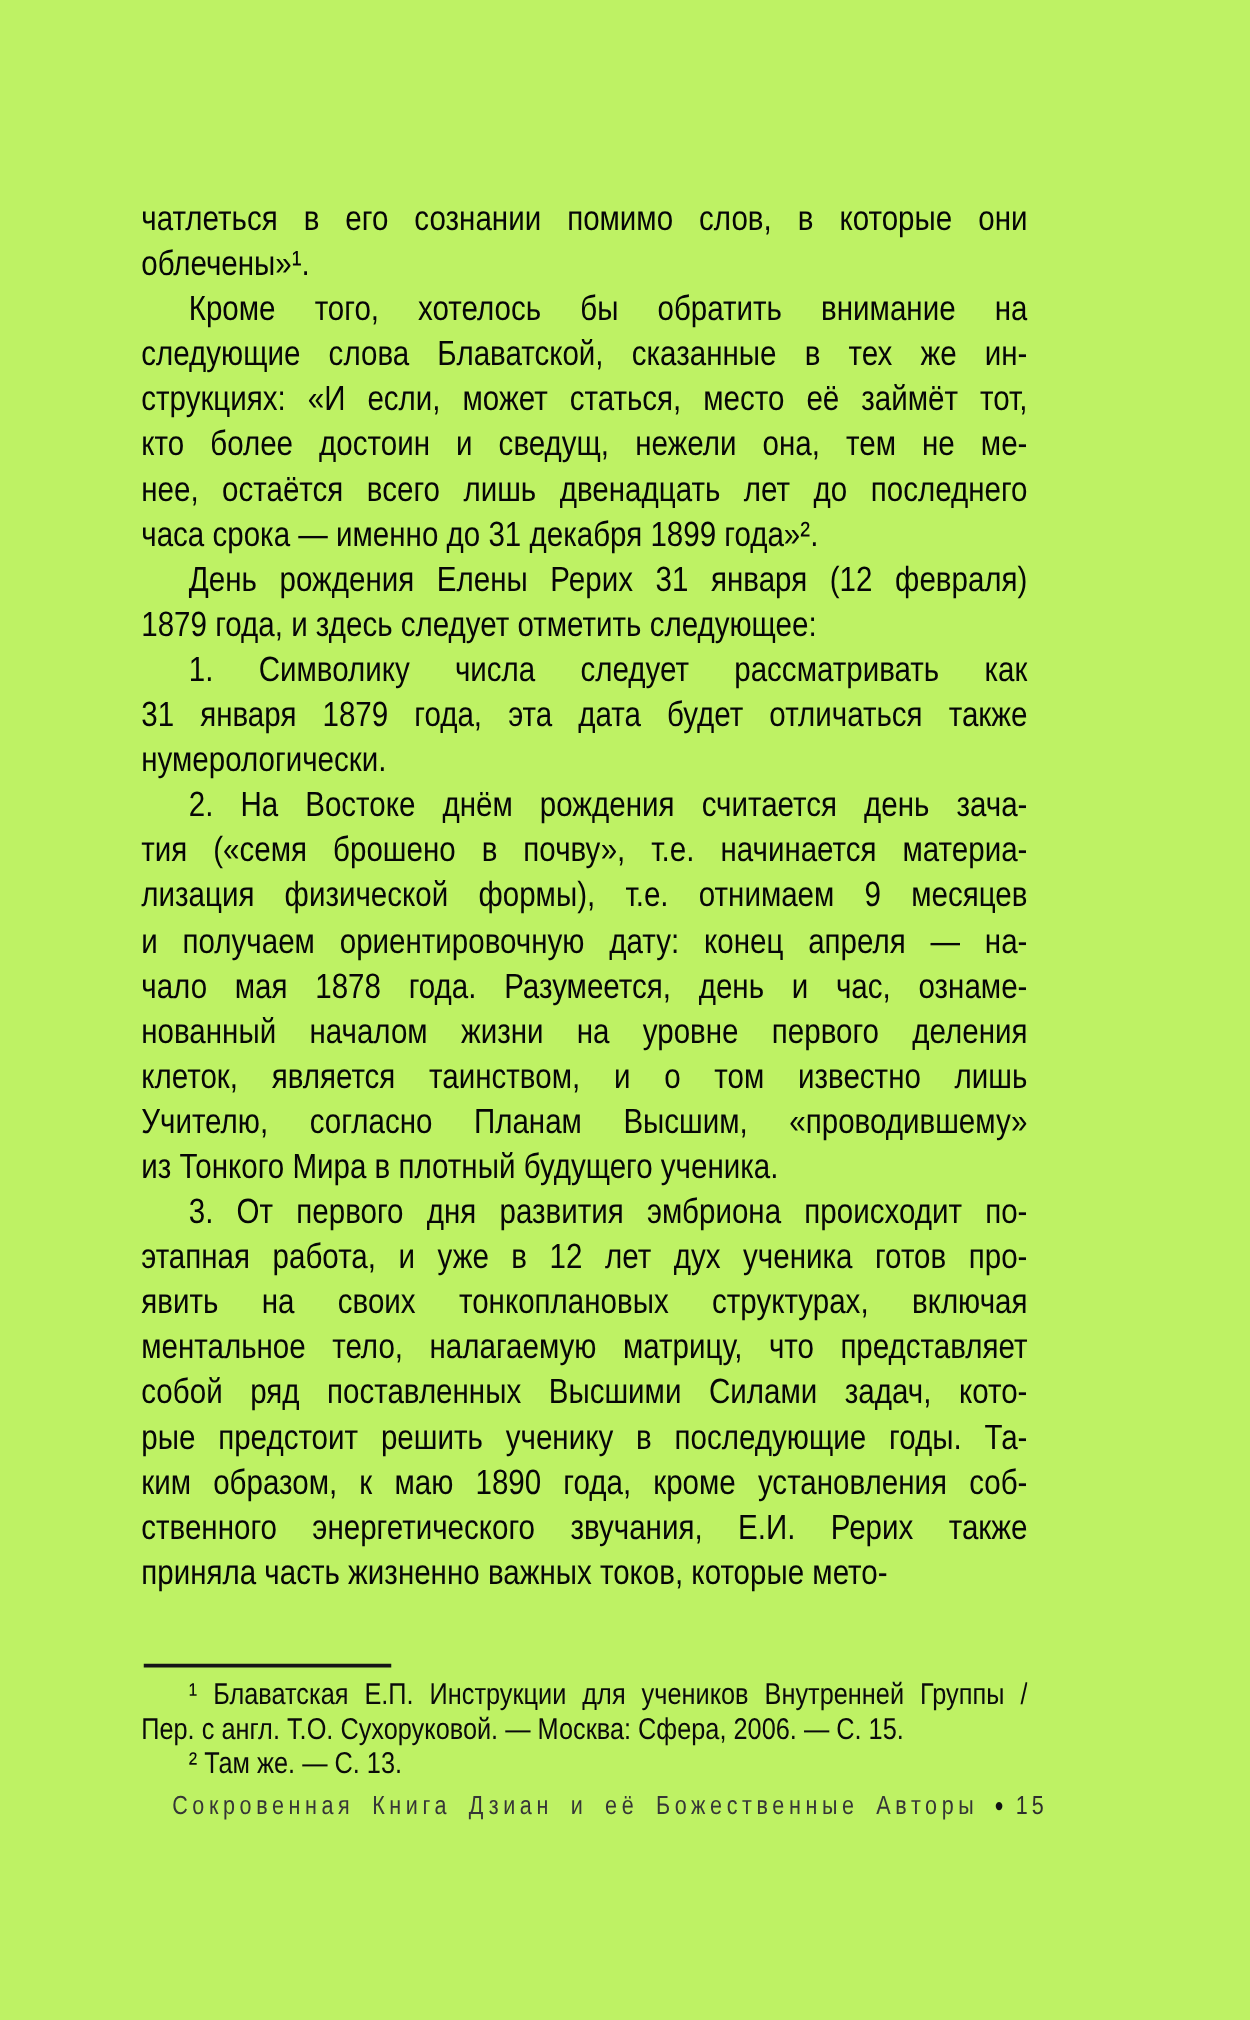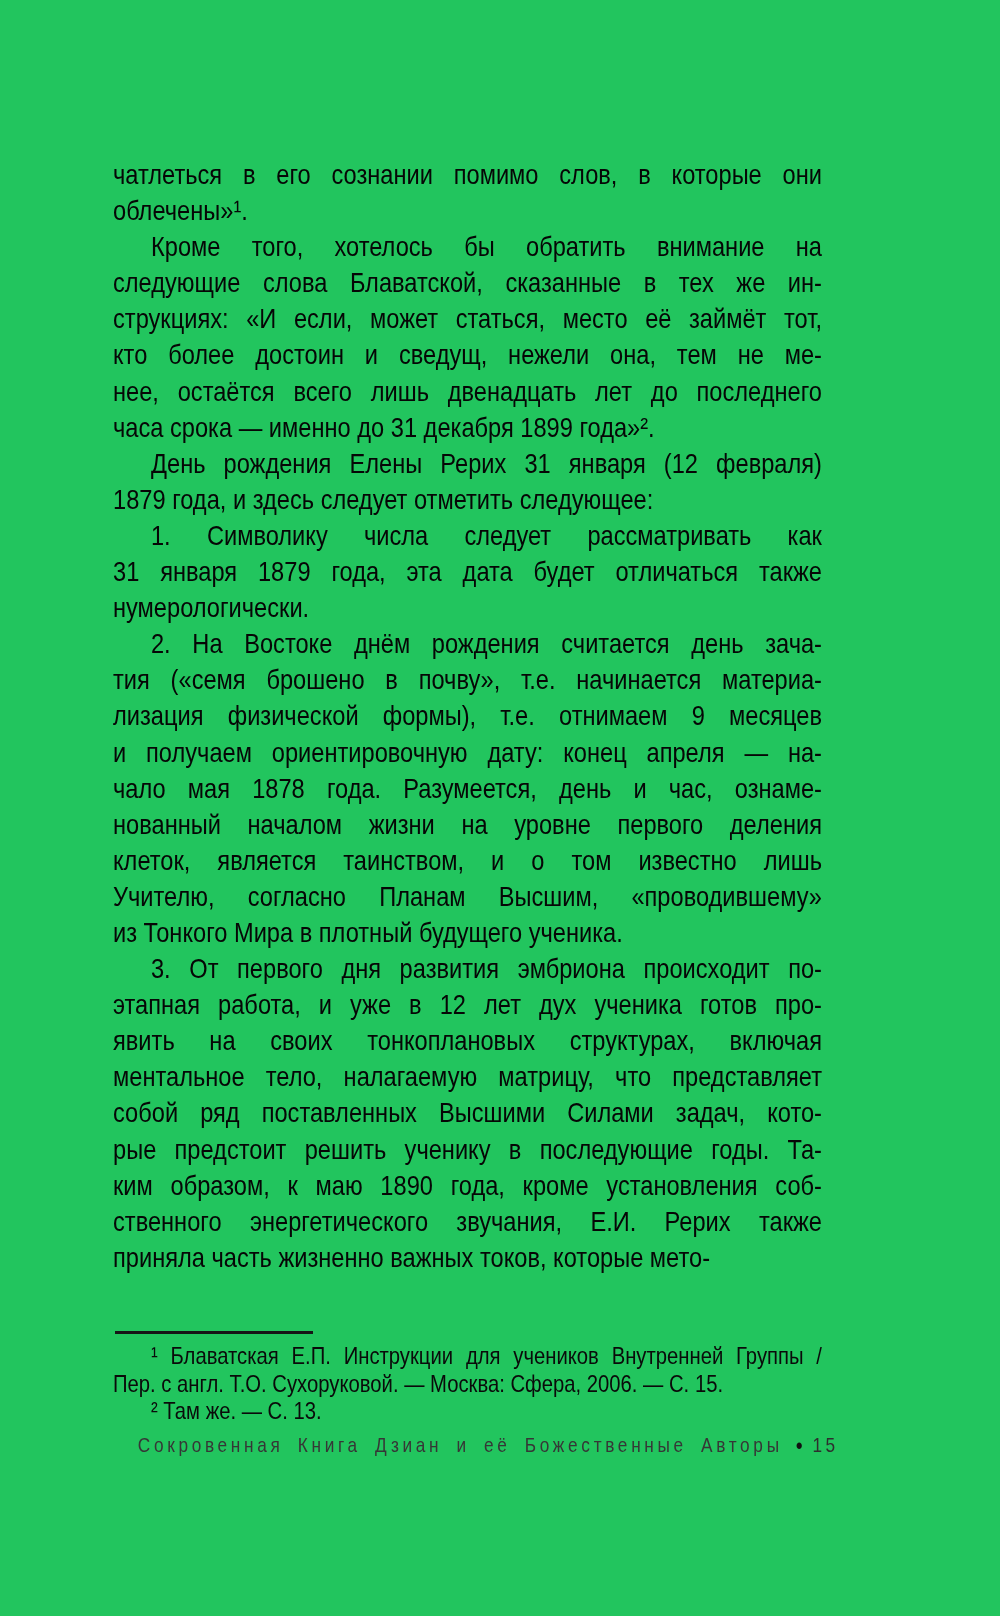--- a/index.html
+++ b/index.html
@@ -11,21 +11,21 @@
     height: 1616px;
     background: #ffffff;
     position: relative;
     overflow: hidden;
     font-family: "Liberation Sans", sans-serif;
     color: #000000;
   }
   .page {
     position: absolute;
     inset: 0;
-    background: #22c55e;
+    background: #bef264;
   }
   
   .body-text {
     position: absolute;
     left: 113px;
     top: 157px;
     width: 840px;
     transform: scaleX(0.844);
     transform-origin: left top;
     font-size: 28px;

